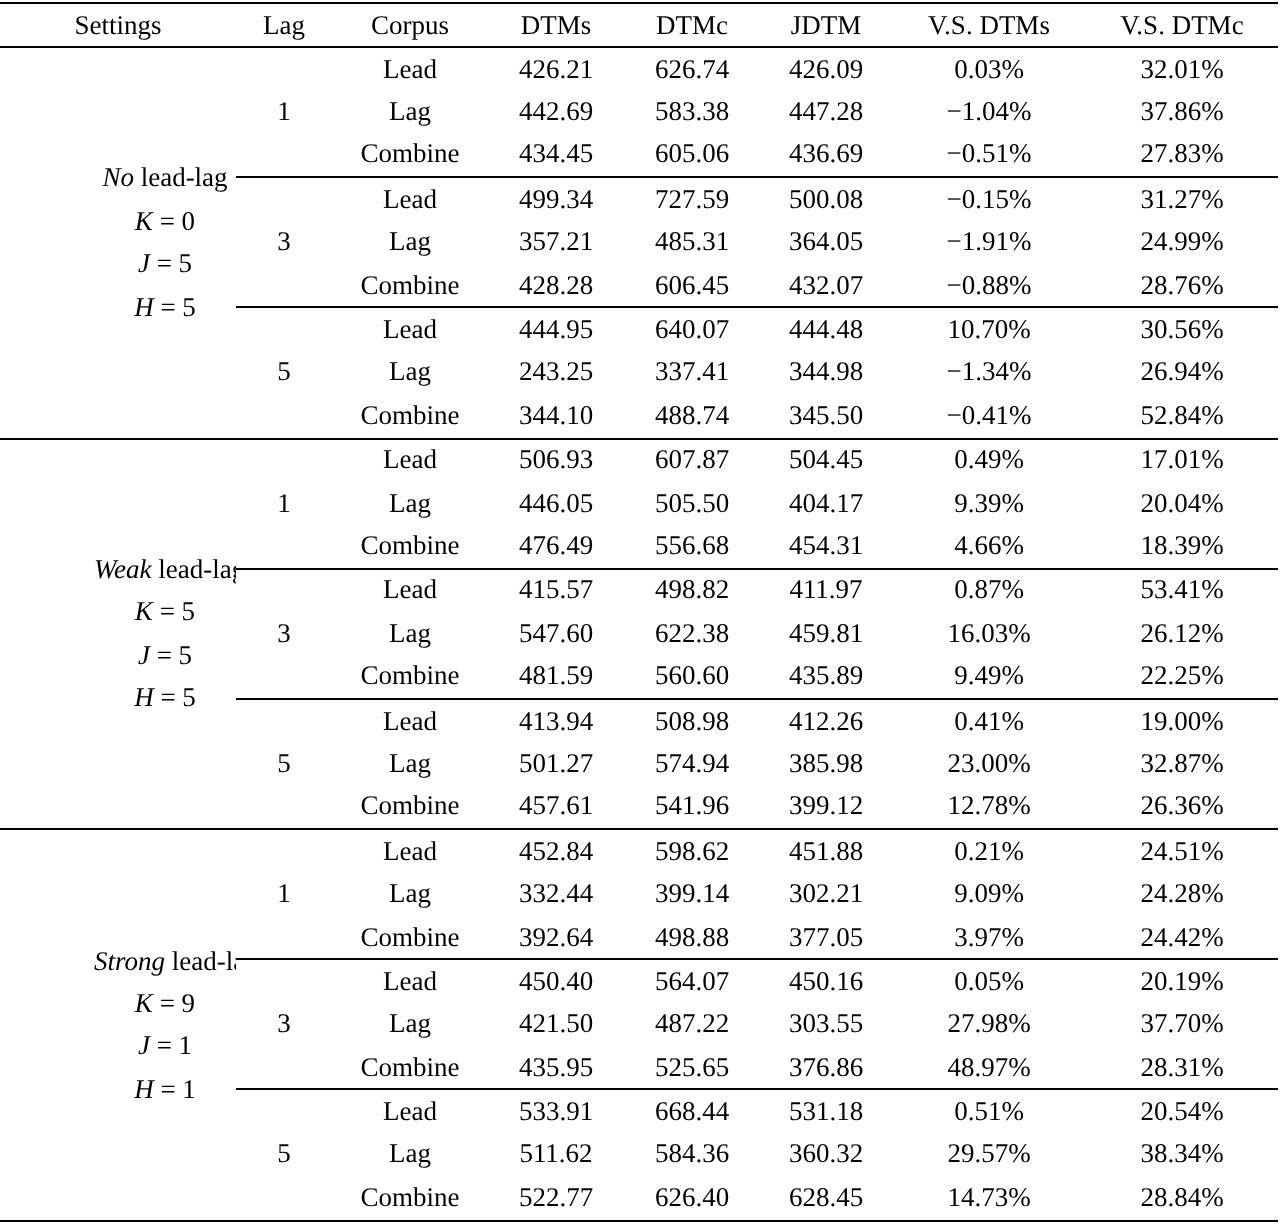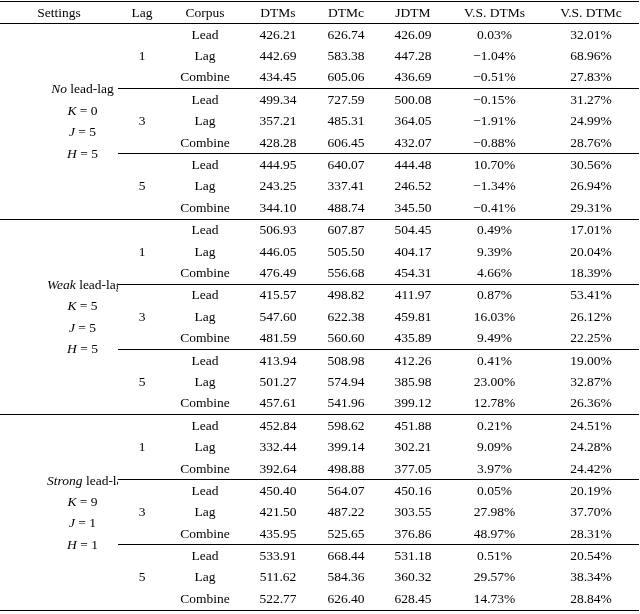--- a/index.html
+++ b/index.html
@@ -93,21 +93,21 @@
           <td>426.09</td>
           <td>0.03%</td>
           <td>32.01%</td>
         </tr>
         <tr>
           <td>Lag</td>
           <td>442.69</td>
           <td>583.38</td>
           <td>447.28</td>
           <td>−1.04%</td>
-          <td>68.96%</td>
+          <td>37.86%</td>
         </tr>
         <tr>
           <td>Combine</td>
           <td>434.45</td>
           <td>605.06</td>
           <td>436.69</td>
           <td>−0.51%</td>
           <td>27.83%</td>
         </tr>
         <tr class="group-start">
@@ -141,31 +141,31 @@
           <td>444.95</td>
           <td>640.07</td>
           <td>444.48</td>
           <td>10.70%</td>
           <td>30.56%</td>
         </tr>
         <tr>
           <td>Lag</td>
           <td>243.25</td>
           <td>337.41</td>
-          <td>246.52</td>
+          <td>344.98</td>
           <td>−1.34%</td>
           <td>26.94%</td>
         </tr>
         <tr>
           <td>Combine</td>
           <td>344.10</td>
           <td>488.74</td>
           <td>345.50</td>
           <td>−0.41%</td>
-          <td>29.31%</td>
+          <td>52.84%</td>
         </tr>
         <tr class="block-start">
           <td rowspan="9" class="settings">
             <div class="sline"><i>Weak</i> <span>lead-lag</span></div>
             <div class="sline"><i>K</i> <span>= 5</span></div>
             <div class="sline"><i>J</i> <span>= 5</span></div>
             <div class="sline"><i>H</i> <span>= 5</span></div>
           </td>
           <td rowspan="3">1</td>
           <td>Lead</td>

